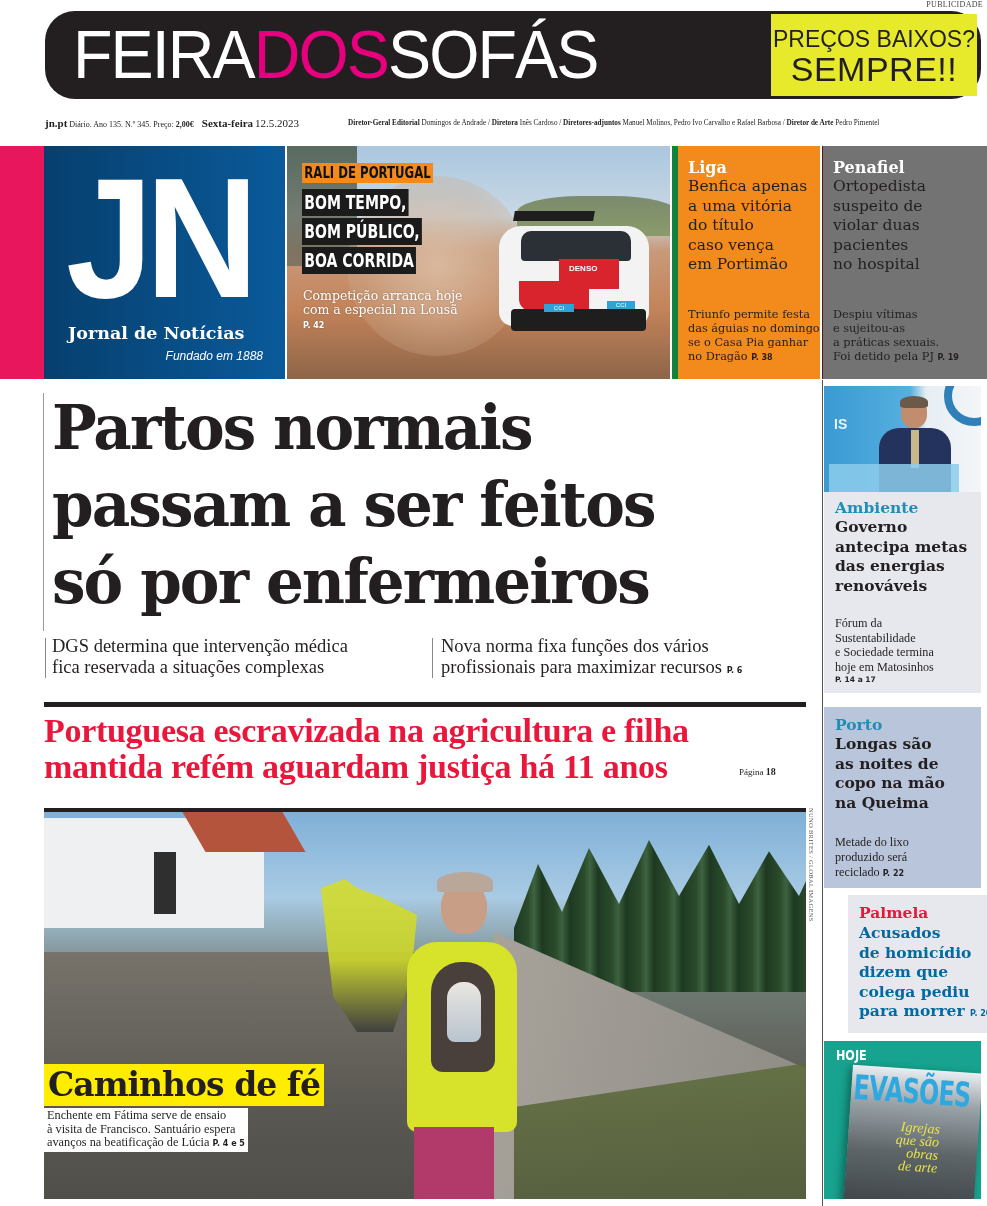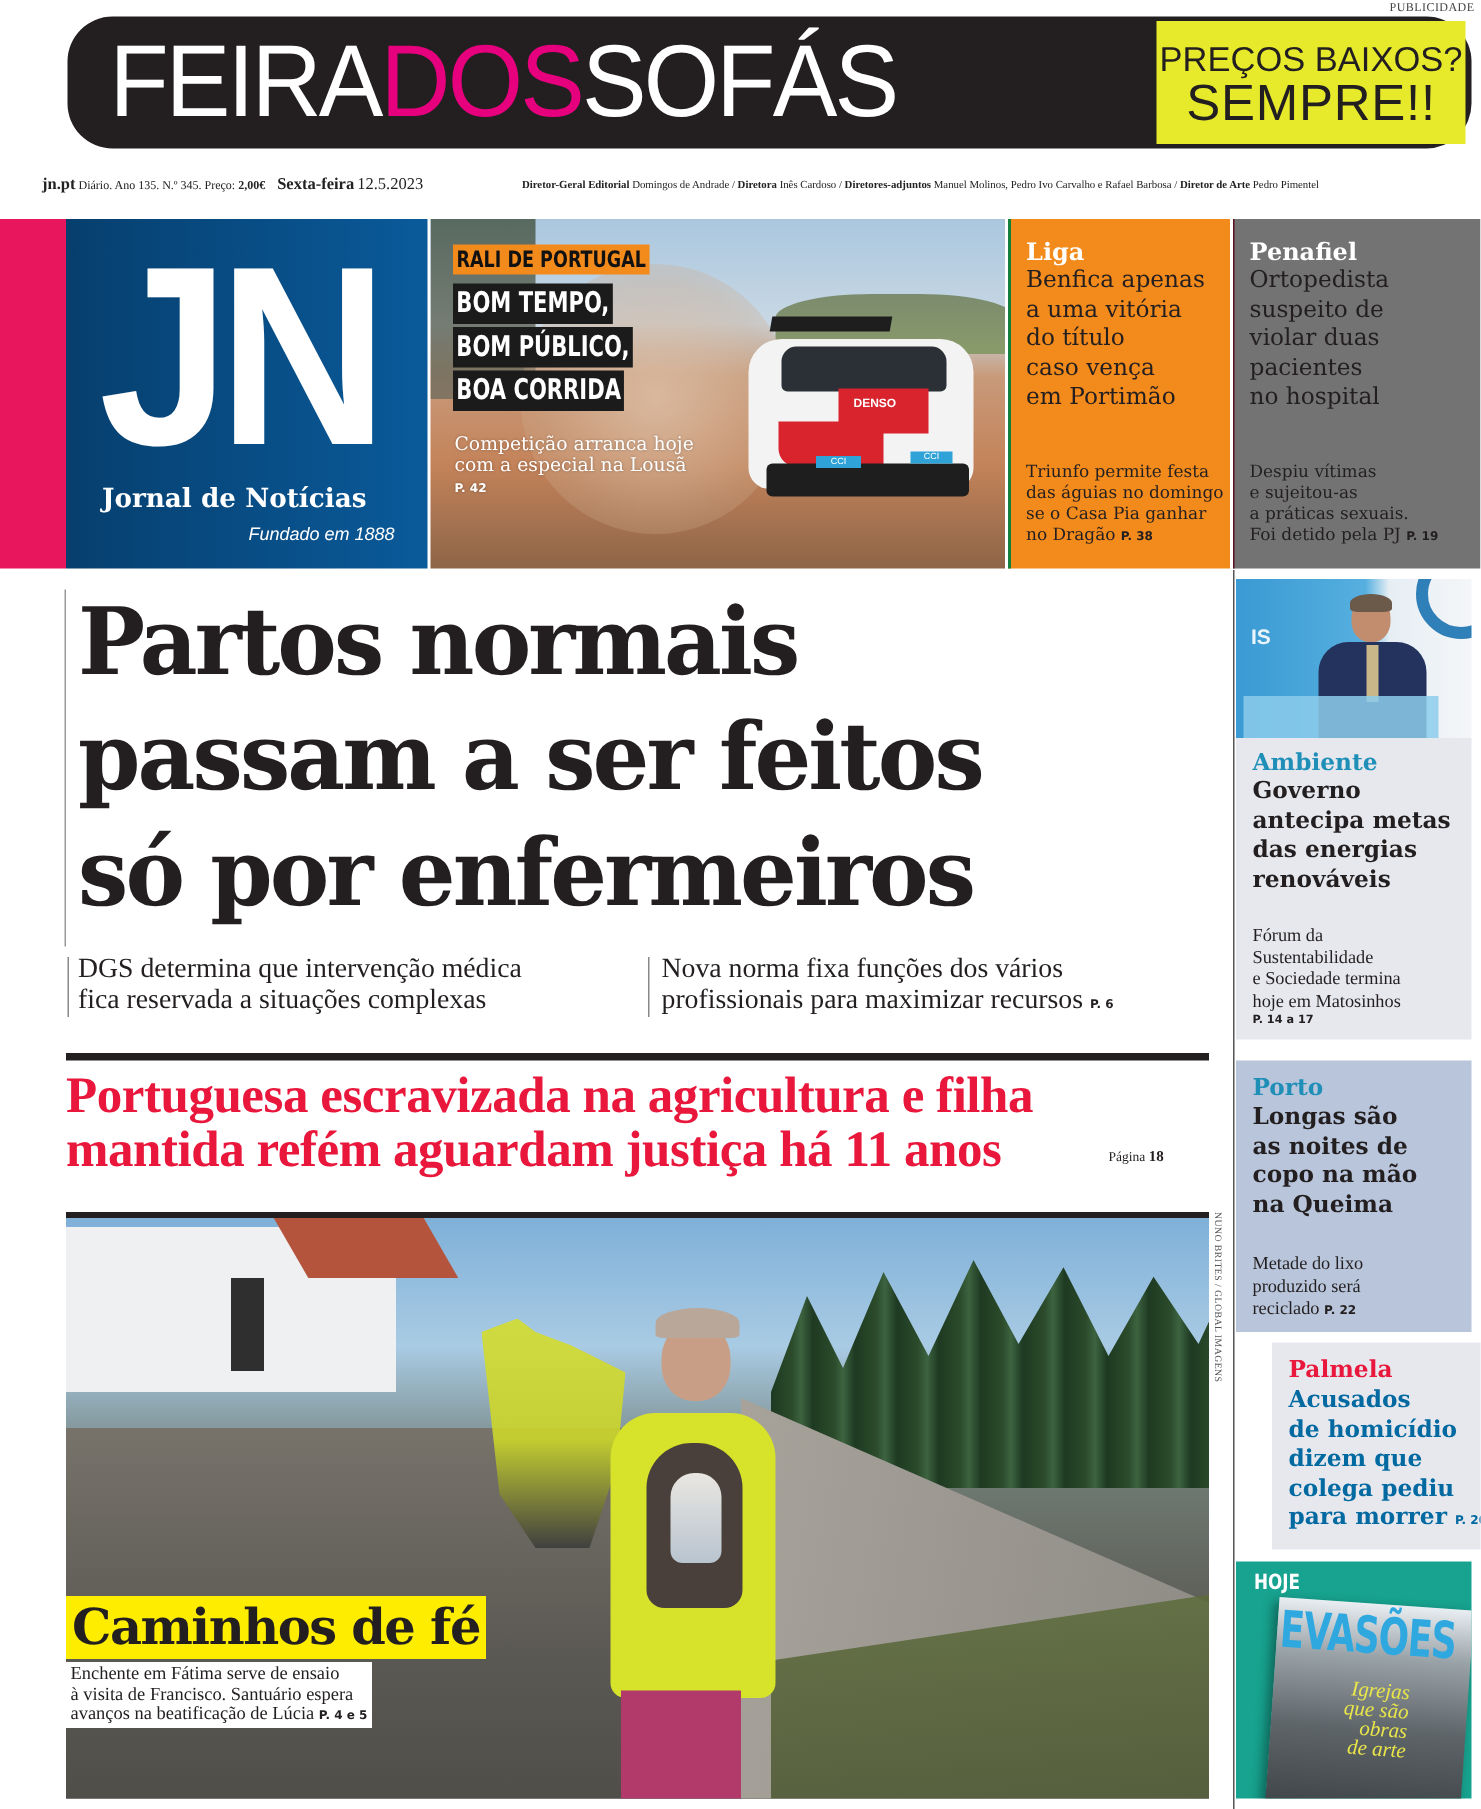--- a/index.html
+++ b/index.html
@@ -11,21 +11,21 @@
   
   .pub-label { right: 4px; top: 0px; font-size: 8px; letter-spacing: 0.3px; color: #444; font-family: "Liberation Serif", serif; }
   .ad { left: 45px; top: 11px; width: 936px; height: 88px; background: #231f20; border-radius: 30px; }
   .ad-brand { left: 28px; top: 4px; font-family: "Liberation Sans", sans-serif; font-size: 68px; letter-spacing: -2px; color: #fff; line-height: 78px; transform: scaleX(0.95); transform-origin: left; white-space: nowrap; }
   .ad-brand .pink { color: #e6007e; }
   .ad-box { right: 4px; top: 3px; width: 206px; height: 82px; background: #e7ea2b; text-align: center; font-family: "Liberation Sans", sans-serif; color: #231f20; }
   .ad-box .l1 { font-size: 23px; line-height: 26px; margin-top: 12px; }
   .ad-box .l2 { font-size: 34px; line-height: 34px; letter-spacing: 0.5px; }
 
   
-  .infoline { left: 28px; top: 117px; font-size: 8px; white-space: nowrap; font-family: "Liberation Serif", serif; color: #222; }
+  .infoline { left: 45px; top: 117px; font-size: 8px; white-space: nowrap; font-family: "Liberation Serif", serif; color: #222; }
   .infoline b { font-weight: bold; }
   .infoline .site { font-size: 11px; font-weight: bold; }
   .infoline .day { font-size: 11px; font-weight: bold; margin-left: 6px; }
   .infoline .date { font-size: 11px; }
   .staff { left: 348px; top: 119px; font-size: 7.2px; white-space: nowrap; font-family: "Liberation Serif", serif; color: #222; }
 
   
   .strip-pink { left: 0; top: 146px; width: 44px; height: 233px; background: #e8175d; }
   .logo-block { left: 44px; top: 146px; width: 241px; height: 233px; background: linear-gradient(90deg, #063f6e 0%, #0a5a9a 100%); }
   .jn-letters { left: 22px; top: 12px; font-family: "Liberation Sans", sans-serif; font-weight: bold; font-size: 170px; line-height: 160px; color: #fff; letter-spacing: -8px; transform: scaleX(0.92); transform-origin: left; }
@@ -49,21 +49,21 @@
   .car-denso { left: 70px; top: 63px; font-family: "Liberation Sans", sans-serif; font-size: 8px; font-weight: bold; color: #fff; }
   .car-cci1 { left: 45px; top: 103px; width: 30px; height: 8px; background: #2fa3d8; font-size: 6px; color: #fff; text-align: center; font-family: "Liberation Sans", sans-serif; line-height: 8px; }
   .car-cci2 { left: 108px; top: 100px; width: 28px; height: 8px; background: #2fa3d8; font-size: 6px; color: #fff; text-align: center; font-family: "Liberation Sans", sans-serif; line-height: 8px; }
 
   .rally-kicker { left: 15px; top: 17px; background: #f28a1c; color: #111; font-family: "DejaVu Sans", sans-serif; font-weight: bold; font-size: 15px; line-height: 20px; padding: 0 3px; transform: scaleX(0.78); transform-origin: left; white-space: nowrap; }
   .rally-head { left: 15px; top: 43px; }
   .rally-head span { display: inline-block; background: #1b1b1b; color: #fff; font-family: "DejaVu Sans", sans-serif; font-weight: bold; font-size: 19px; line-height: 27px; padding: 0 3px; transform: scaleX(0.74); transform-origin: left; white-space: nowrap; margin-bottom: 2px; }
   .rally-sub { left: 16px; top: 143px; width: 160px; font-family: "DejaVu Serif", serif; font-size: 12.5px; line-height: 14px; color: #fff; text-shadow: 0 0 2px rgba(0,0,0,0.3); }
   .pref { font-family: "DejaVu Sans", sans-serif; font-weight: bold; font-size: 8px; }
 
-  .liga { left: 672px; top: 146px; width: 148px; height: 233px; background: #f28a1c; border-left: 2px solid #15803d; }
+  .liga { left: 672px; top: 146px; width: 148px; height: 233px; background: #f28a1c; border-left: 6px solid #15803d; }
   .penafiel { left: 822px; top: 146px; width: 165px; height: 233px; background: #737373; border-left: 1px solid #5a1020; }
   .box-kicker { left: 10px; top: 12px; font-family: "DejaVu Serif", serif; font-weight: bold; font-size: 16px; line-height: 19px; color: #fff; }
   .box-head { left: 10px; top: 31px; font-family: "DejaVu Serif", serif; font-weight: normal; font-size: 15.5px; line-height: 19.5px; color: #231f20; white-space: pre-line; }
   .box-sub { left: 10px; top: 162px; font-family: "DejaVu Serif", serif; font-size: 11.3px; line-height: 14px; color: #231f20; white-space: pre-line; }
 
   
   .main-vline { left: 43px; top: 393px; width: 1px; height: 238px; background: #999; }
   .main-head { left: 52px; top: 389px; font-family: "DejaVu Serif", serif; font-weight: bold; font-size: 62px; line-height: 77px; letter-spacing: -2px; color: #231f20; white-space: pre-line; transform: scaleX(0.96); transform-origin: left; }
   .main-sub1 { left: 52px; top: 636px; font-family: "Liberation Serif", serif; font-size: 18.5px; line-height: 21px; color: #231f20; white-space: pre-line; }
   .main-sub2 { left: 441px; top: 636px; font-family: "Liberation Serif", serif; font-size: 18.5px; line-height: 21px; color: #231f20; white-space: pre-line; }

